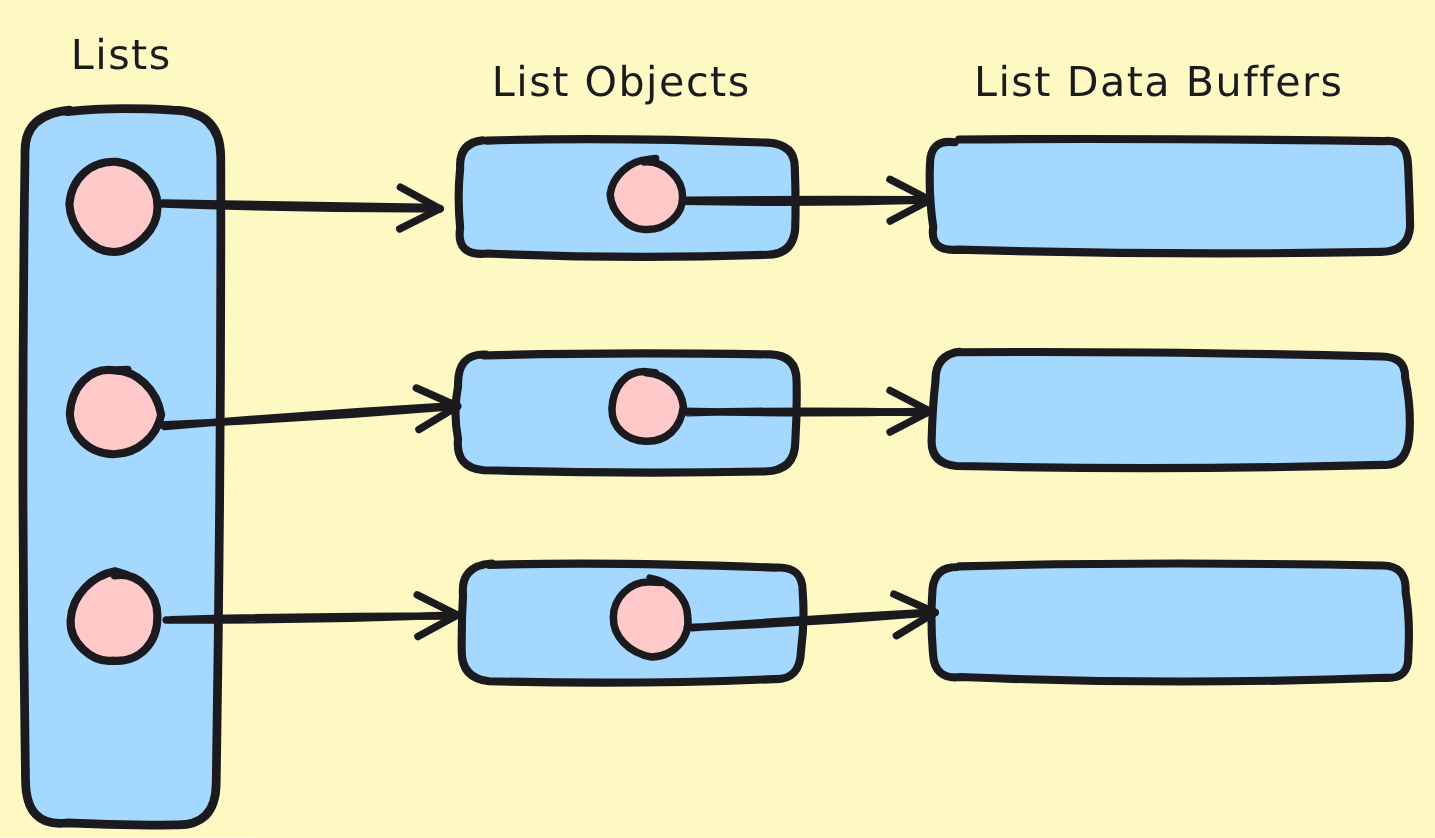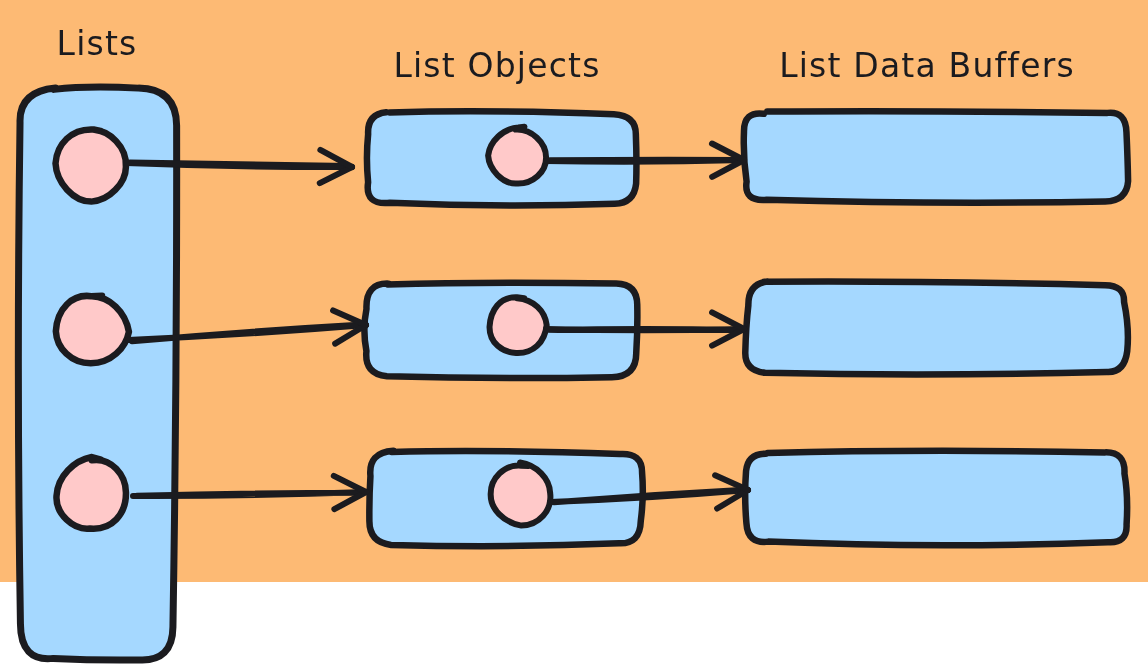--- a/index.html
+++ b/index.html
@@ -9,22 +9,22 @@
   }
   body {
     width: 1148px;
     height: 670px;
     overflow: hidden;
     font-family: "DejaVu Sans", sans-serif;
   }
   #canvas-root {
     position: relative;
     width: 1148px;
-    height: 582px;
-    background: #fdba74;
+    height: 670px;
+    background: #fef9c3;
   }
   #diagram-svg {
     position: absolute;
     left: 0;
     top: 0;
     width: 1148px;
     height: 670px;
   }
   .col-label {
     font-family: "DejaVu Sans", sans-serif;

